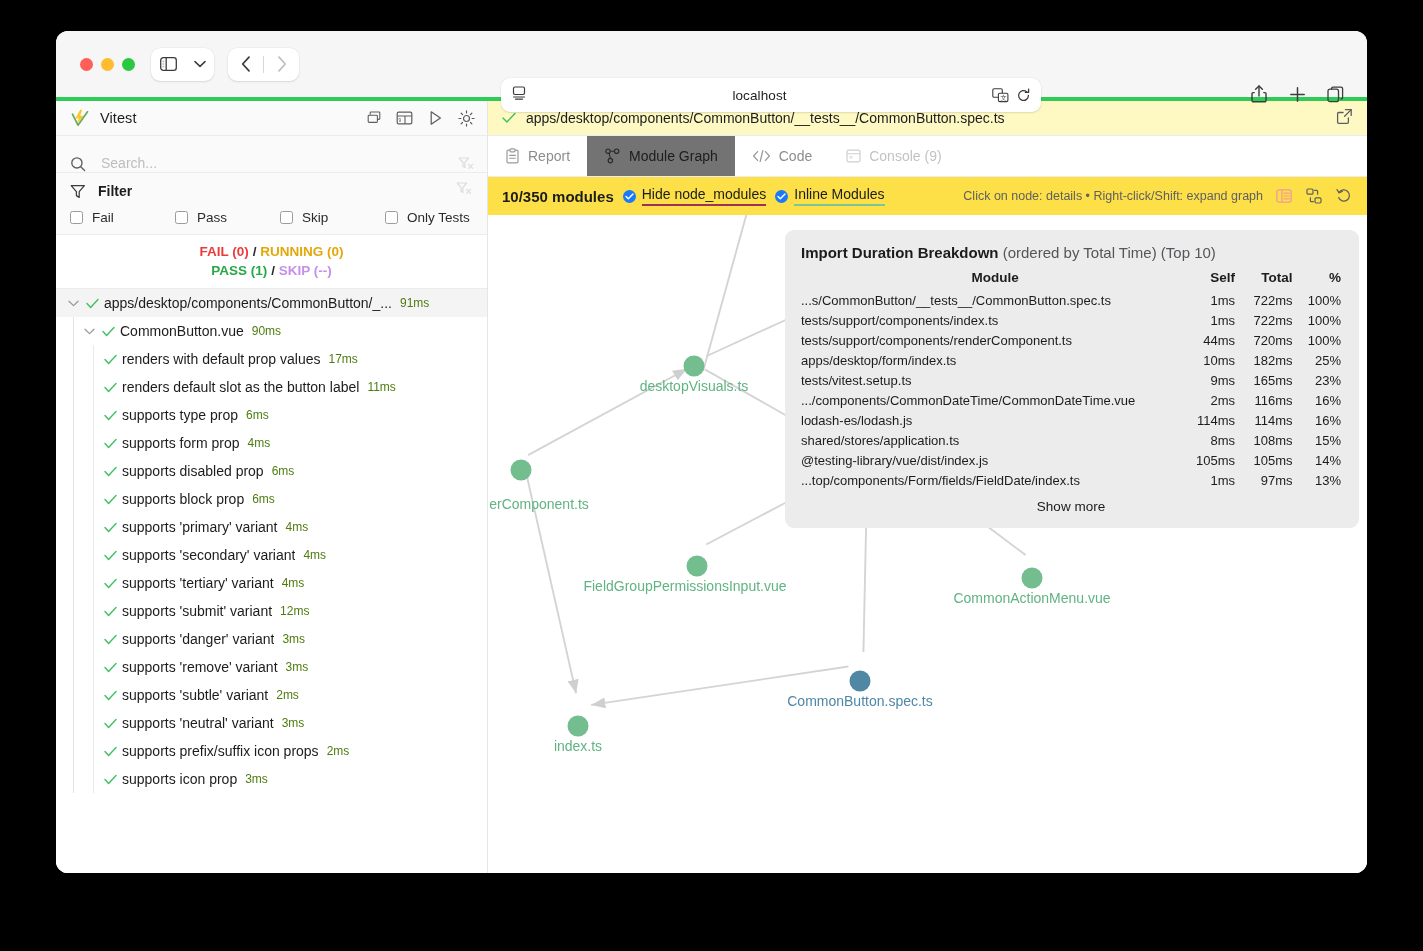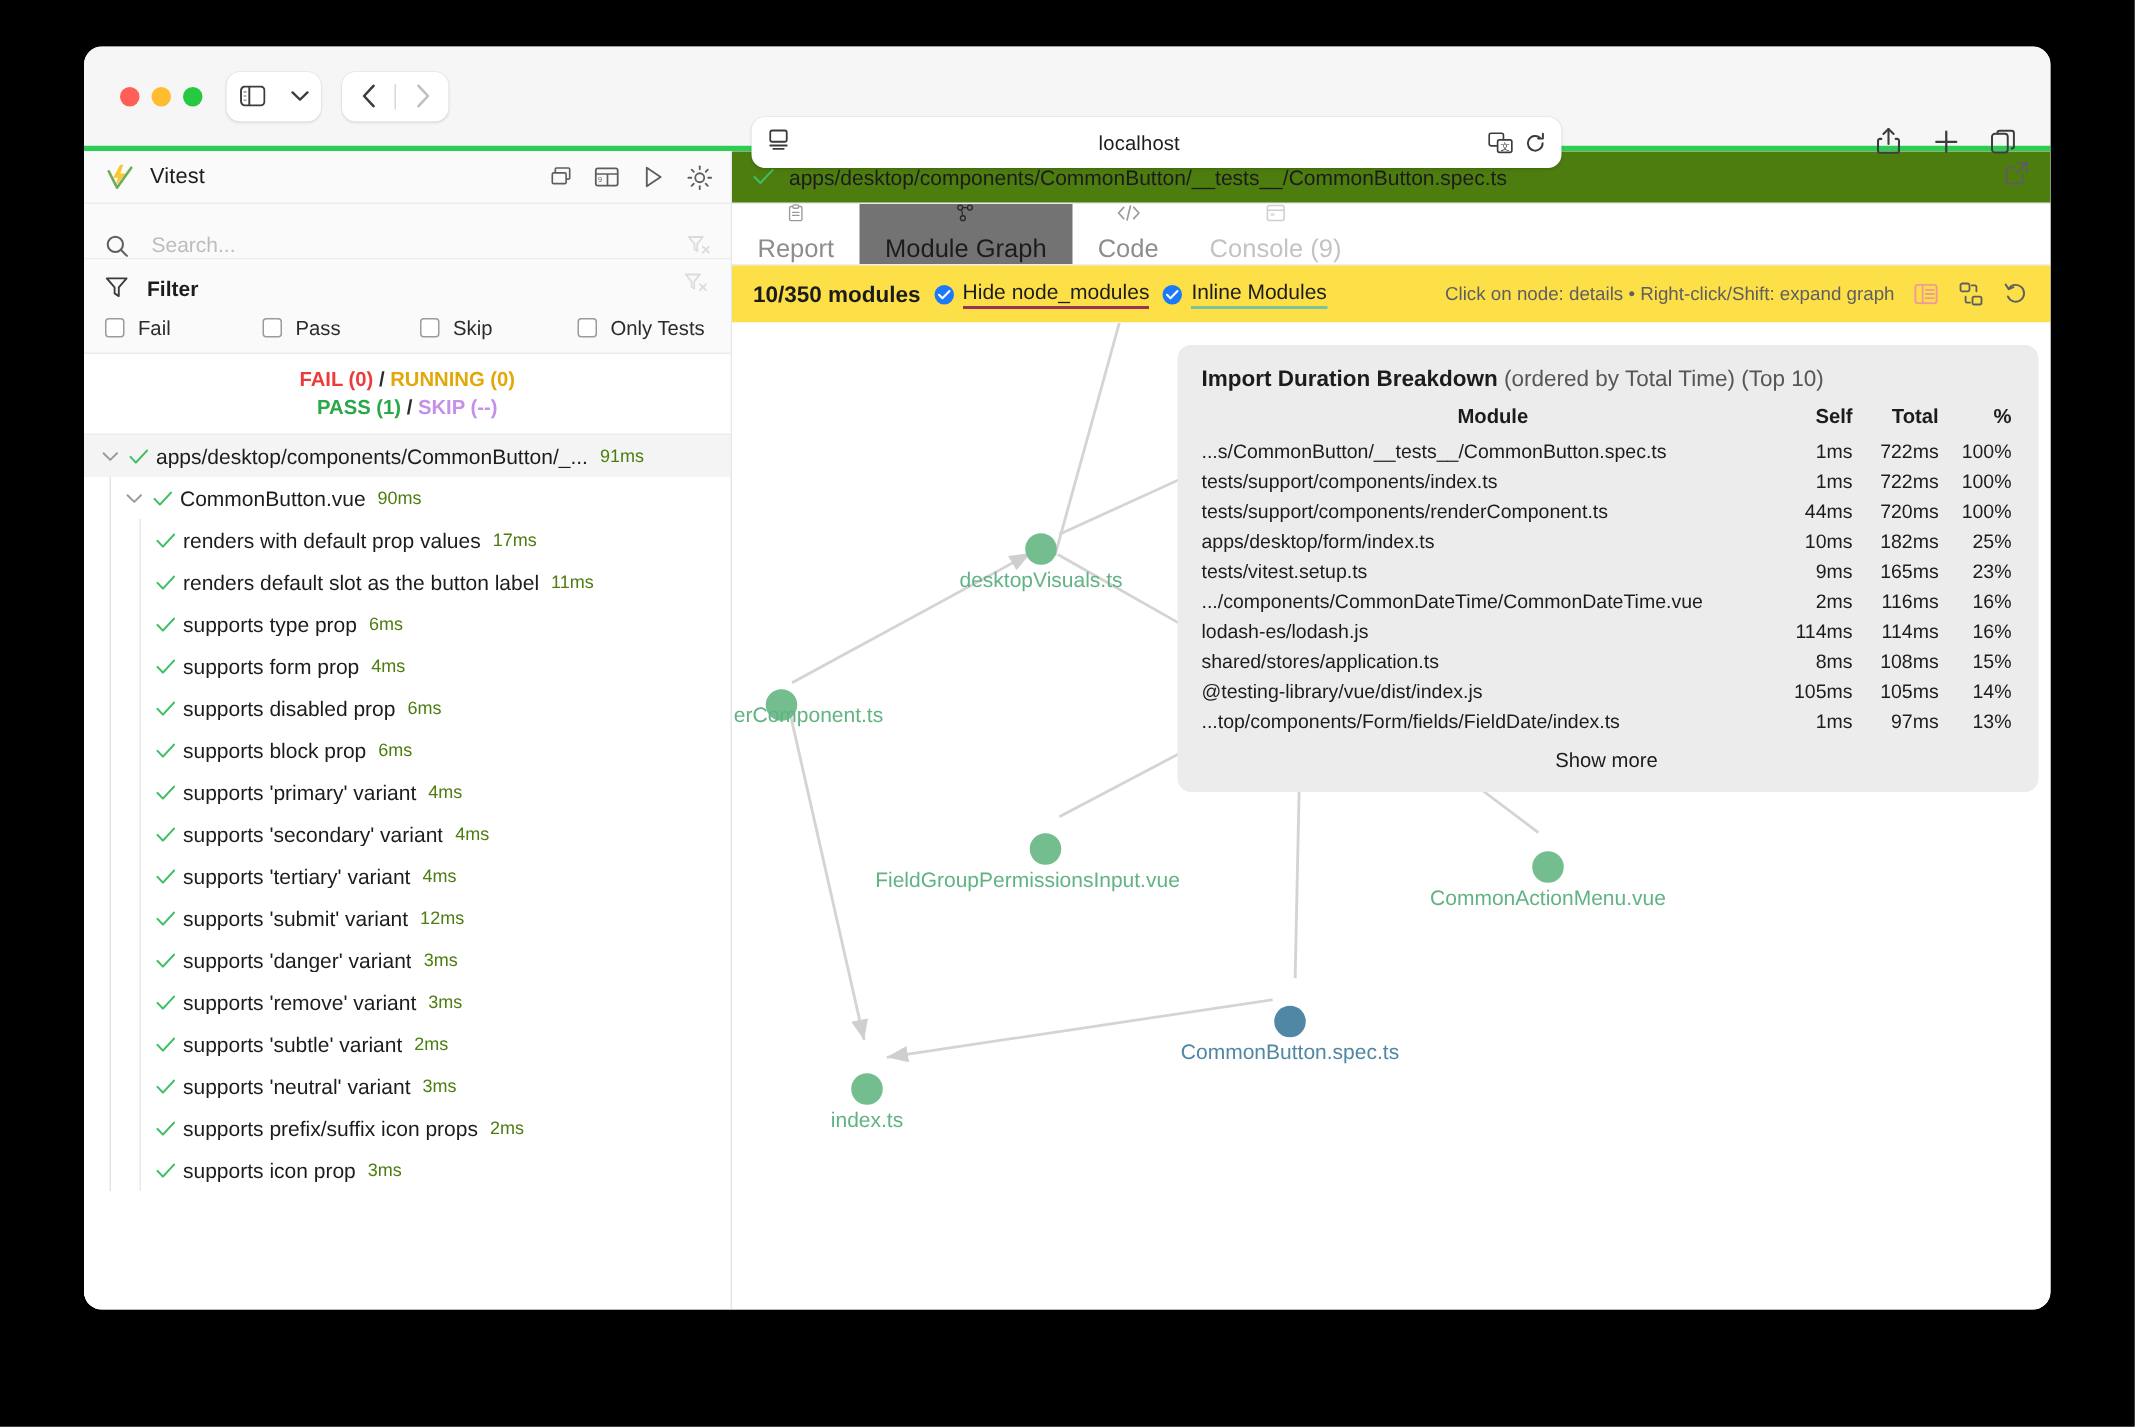--- a/index.html
+++ b/index.html
@@ -168,34 +168,34 @@
     position: absolute; left: 37px; top: 0; bottom: 0; width: 1px; background: #e9e9e9;
   }
 
   
   .main { flex: 1; display: flex; flex-direction: column; min-width: 0; }
 
   .main-path {
     height: 35px; display: flex; align-items: center;
     padding: 0 14px 0 14px;
     border-bottom: 1px solid #ececec;
-    background: #4d7c0f;
+    background: #fef9c3;
   }
   .main-path .ptxt { font-size: 14px; color: #1c1c1e; margin-left: 10px; }
   .main-path .ext { margin-left: auto; }
 
   .tabs {
     height: 41px; display: flex; align-items: stretch;
     border-bottom: 1px solid #ececec;
     background: #ffffff;
   }
   .tab {
     display: flex; align-items: center; gap: 8px;
     padding: 0 17px;
-    font-size: 17px; color: #8d8d90; flex-direction: column;
+    font-size: 14px; color: #8d8d90;
   }
   .tab.active { background: #737373; color: #1c1c1e; }
   .tab.disabled { color: #c3c3c6; }
 
   .modbar {
     height: 38px;
     display: flex; align-items: center;
     padding: 0 14px 0 14px;
     gap: 9px;
     background: #fde047;
@@ -804,21 +804,21 @@
         </svg>
 
         <div class="node" style="left:206px; top:151px;">
           <div class="circle green"></div>
         </div>
         <div class="nodelabel green" style="left:206px; top:163px;">desktopVisuals.ts</div>
 
         <div class="node" style="left:33px; top:255px;">
           <div class="circle green"></div>
         </div>
-        <div class="nodelabel green" style="left:51px; top:253px;">erComponent.ts</div>
+        <div class="nodelabel green" style="left:51px; top:281px;">erComponent.ts</div>
 
         <div class="node" style="left:209px; top:351px;">
           <div class="circle green"></div>
         </div>
         <div class="nodelabel green" style="left:197px; top:363px;">FieldGroupPermissionsInput.vue</div>
 
         <div class="node" style="left:544px; top:363px;">
           <div class="circle green"></div>
         </div>
         <div class="nodelabel green" style="left:544px; top:375px;">CommonActionMenu.vue</div>

